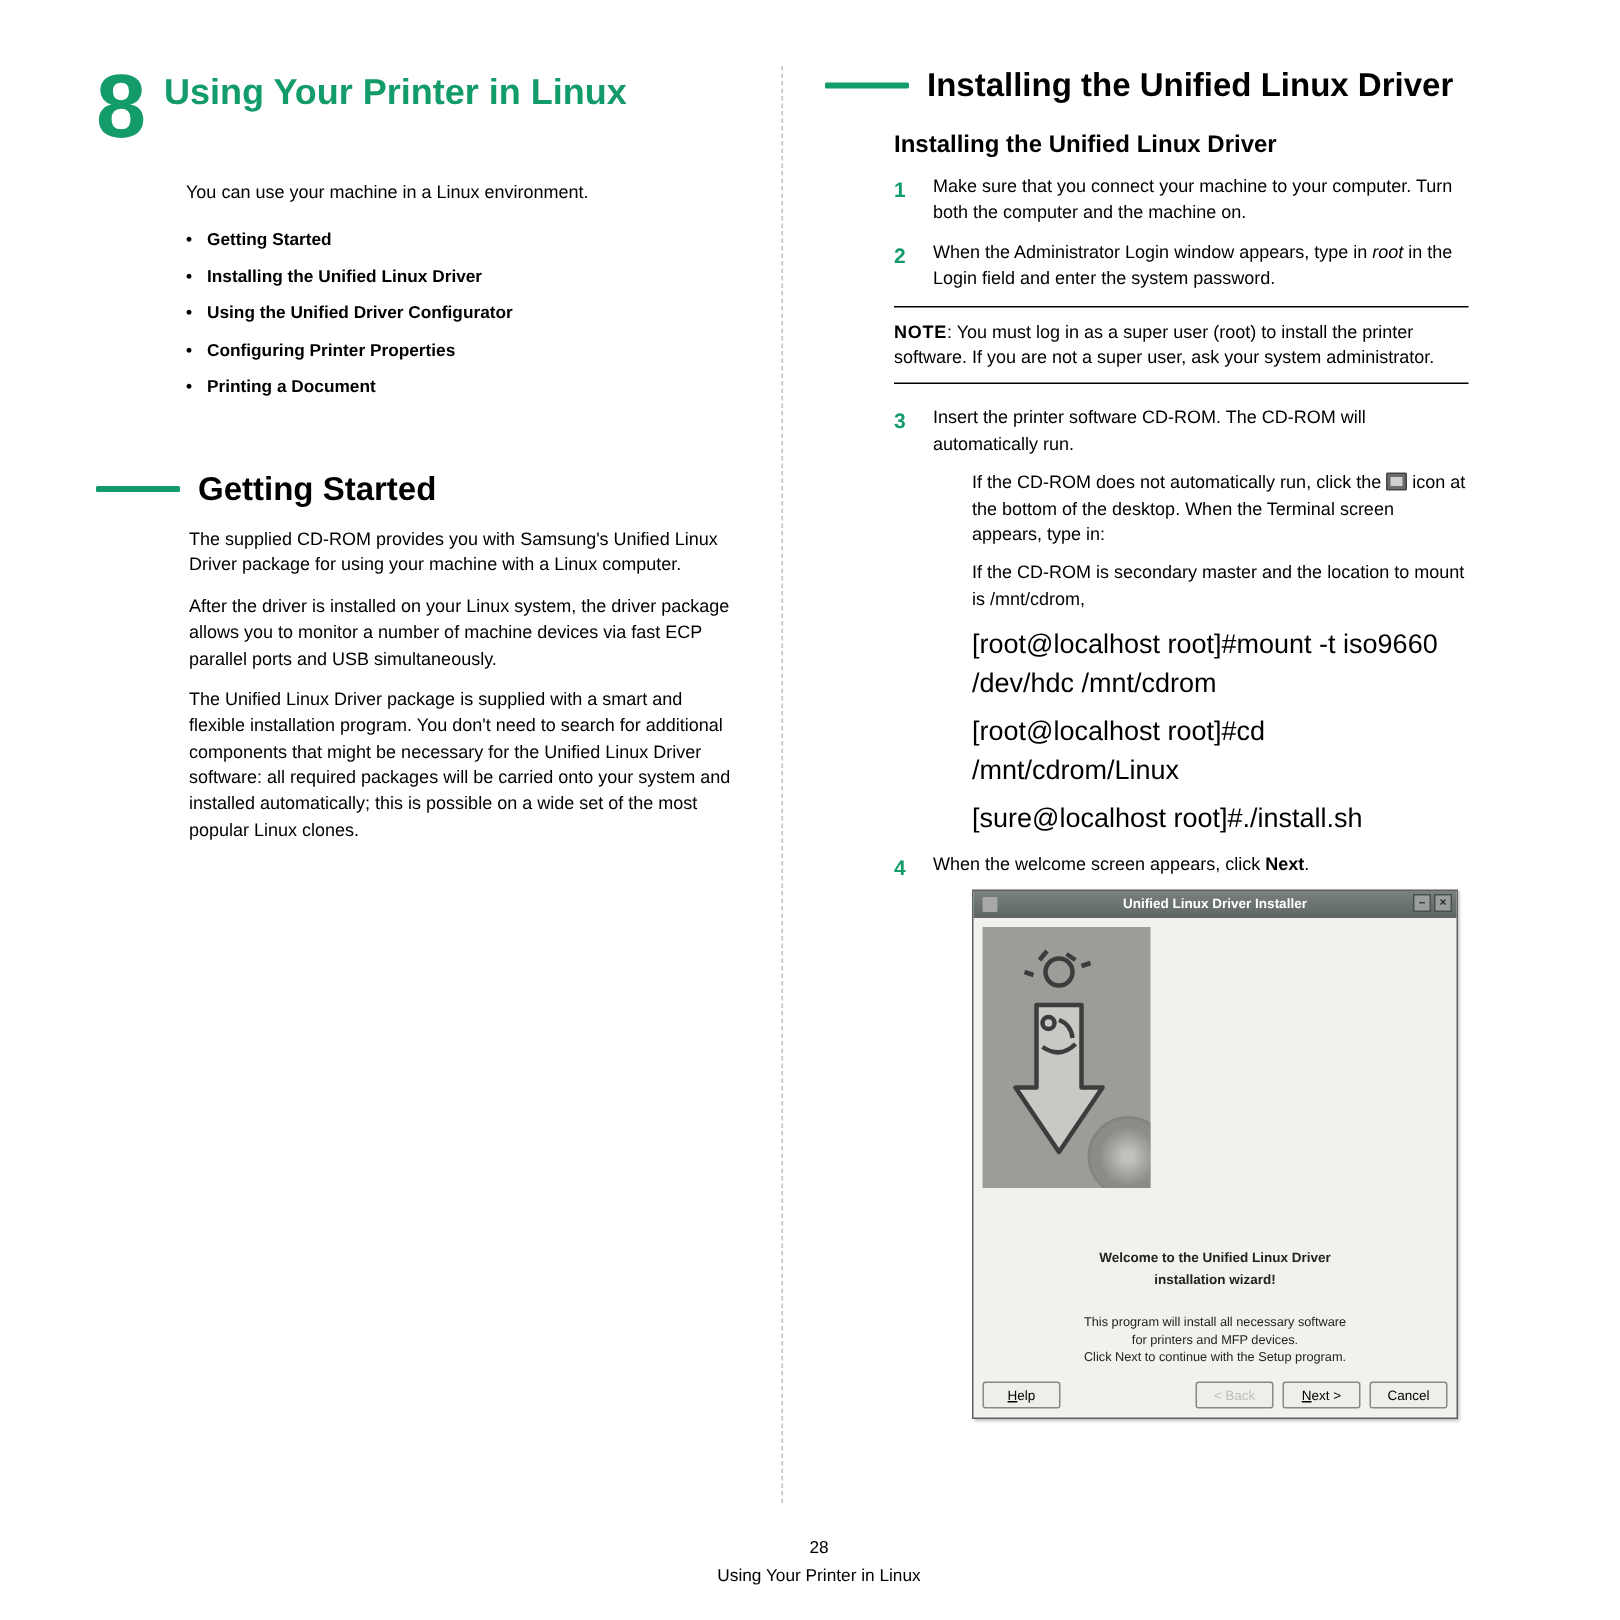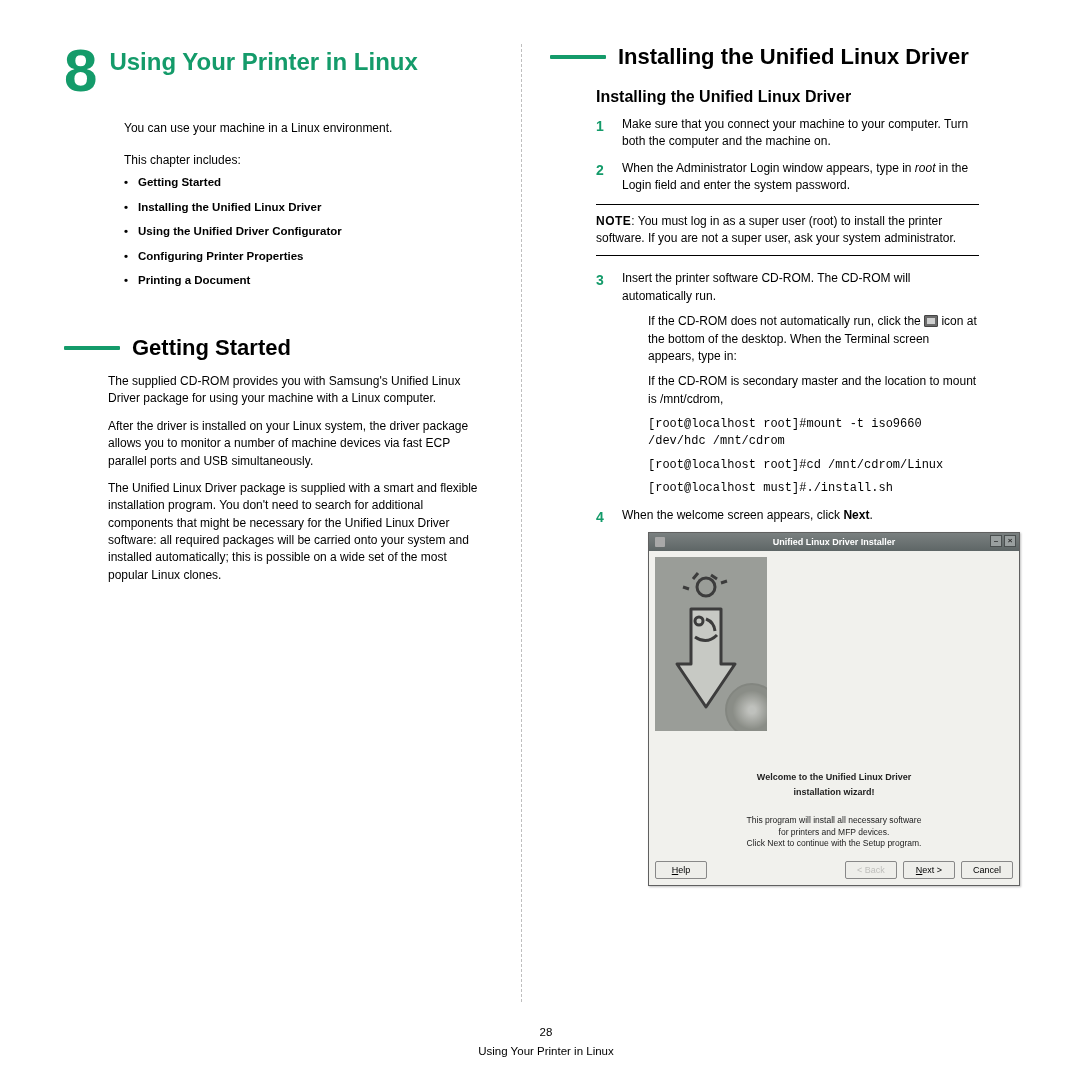--- a/index.html
+++ b/index.html
@@ -99,21 +99,21 @@
     color: #000;
   }
   .subsect {
     font-size: 16px;
     font-weight: bold;
     margin: 18px 0 10px 46px;
   }
   .body-text {
     font-size: 12px;
     line-height: 1.45;
-    margin-left: 44px;
+    margin-left: 62px;
     margin-bottom: 10px;
   }
   .steps {
     margin-left: 46px;
     list-style: none;
     counter-reset: step;
   }
   .steps > li {
     position: relative;
     padding-left: 26px;
@@ -140,22 +140,22 @@
     line-height: 1.45;
   }
   .note-box b { font-weight: bold; }
   .note-box .sc { font-variant: small-caps; letter-spacing: 0.5px; }
   .sub-para {
     font-size: 12px;
     line-height: 1.45;
     margin: 8px 0 8px 26px;
   }
   .mono {
-    font-family: Liberation Mono, monospace;
-    font-size: 12px;
+    font-family: Liberation Sans, sans-serif;
+    font-size: 18px;
     margin: 6px 0 6px 26px;
     line-height: 1.45;
   }
   .inline-icon {
     display: inline-block;
     width: 14px;
     height: 12px;
     background: #6b6b6b;
     border: 1px solid #444;
     vertical-align: -2px;
@@ -165,21 +165,21 @@
   .inline-icon::after {
     content: "";
     position: absolute;
     left: 2px; top: 2px;
     width: 8px; height: 6px;
     background: #cfd0d0;
   }
   
   .installer {
     margin: 8px 0 0 26px;
-    width: 372px;
+    width: 324px;
     border: 1px solid #606060;
     background: #f1f1ed;
     box-shadow: 1px 1px 2px rgba(0,0,0,0.25);
     font-size: 9px;
   }
   .titlebar {
     height: 18px;
     background: linear-gradient(#7a8080, #5e6666);
     display: flex;
     align-items: center;
@@ -288,21 +288,20 @@
 <body>
 
 <div class="page">
 
   <div class="col">
     <div class="chapter-head">
       <div class="chap-num">8</div>
       <div class="chap-title">Using Your Printer in Linux</div>
     </div>
     <p class="intro">You can use your machine in a Linux environment.</p>
-    <p class="includes">This chapter includes:</p>
     <ul class="toc">
       <li>Getting Started</li>
       <li>Installing the Unified Linux Driver</li>
       <li>Using the Unified Driver Configurator</li>
       <li>Configuring Printer Properties</li>
       <li>Printing a Document</li>
     </ul>
 
     <div class="sect-head">
       <div class="green-bar"></div>
@@ -344,21 +343,21 @@
       <li>
         <span class="num">3</span>
         <span>Insert the printer software CD-ROM. The CD-ROM will automatically run.</span>
 
         <p class="sub-para">
           <span>If the CD-ROM does not automatically run, click the </span><span class="inline-icon"></span><span> icon at the bottom of the desktop. When the Terminal screen appears, type in:</span>
         </p>
         <p class="sub-para">If the CD-ROM is secondary master and the location to mount is /mnt/cdrom,</p>
         <p class="mono">[root@localhost root]#mount -t iso9660 /dev/hdc /mnt/cdrom</p>
         <p class="mono">[root@localhost root]#cd /mnt/cdrom/Linux</p>
-        <p class="mono">[root@localhost must]#./install.sh</p>
+        <p class="mono">[sure@localhost root]#./install.sh</p>
       </li>
     </ol>
 
 
     <ol class="steps">
       <li>
         <span class="num">4</span>
         <span>
           <span>When the welcome screen appears, click </span><b>Next</b><span>.</span>
         </span>

